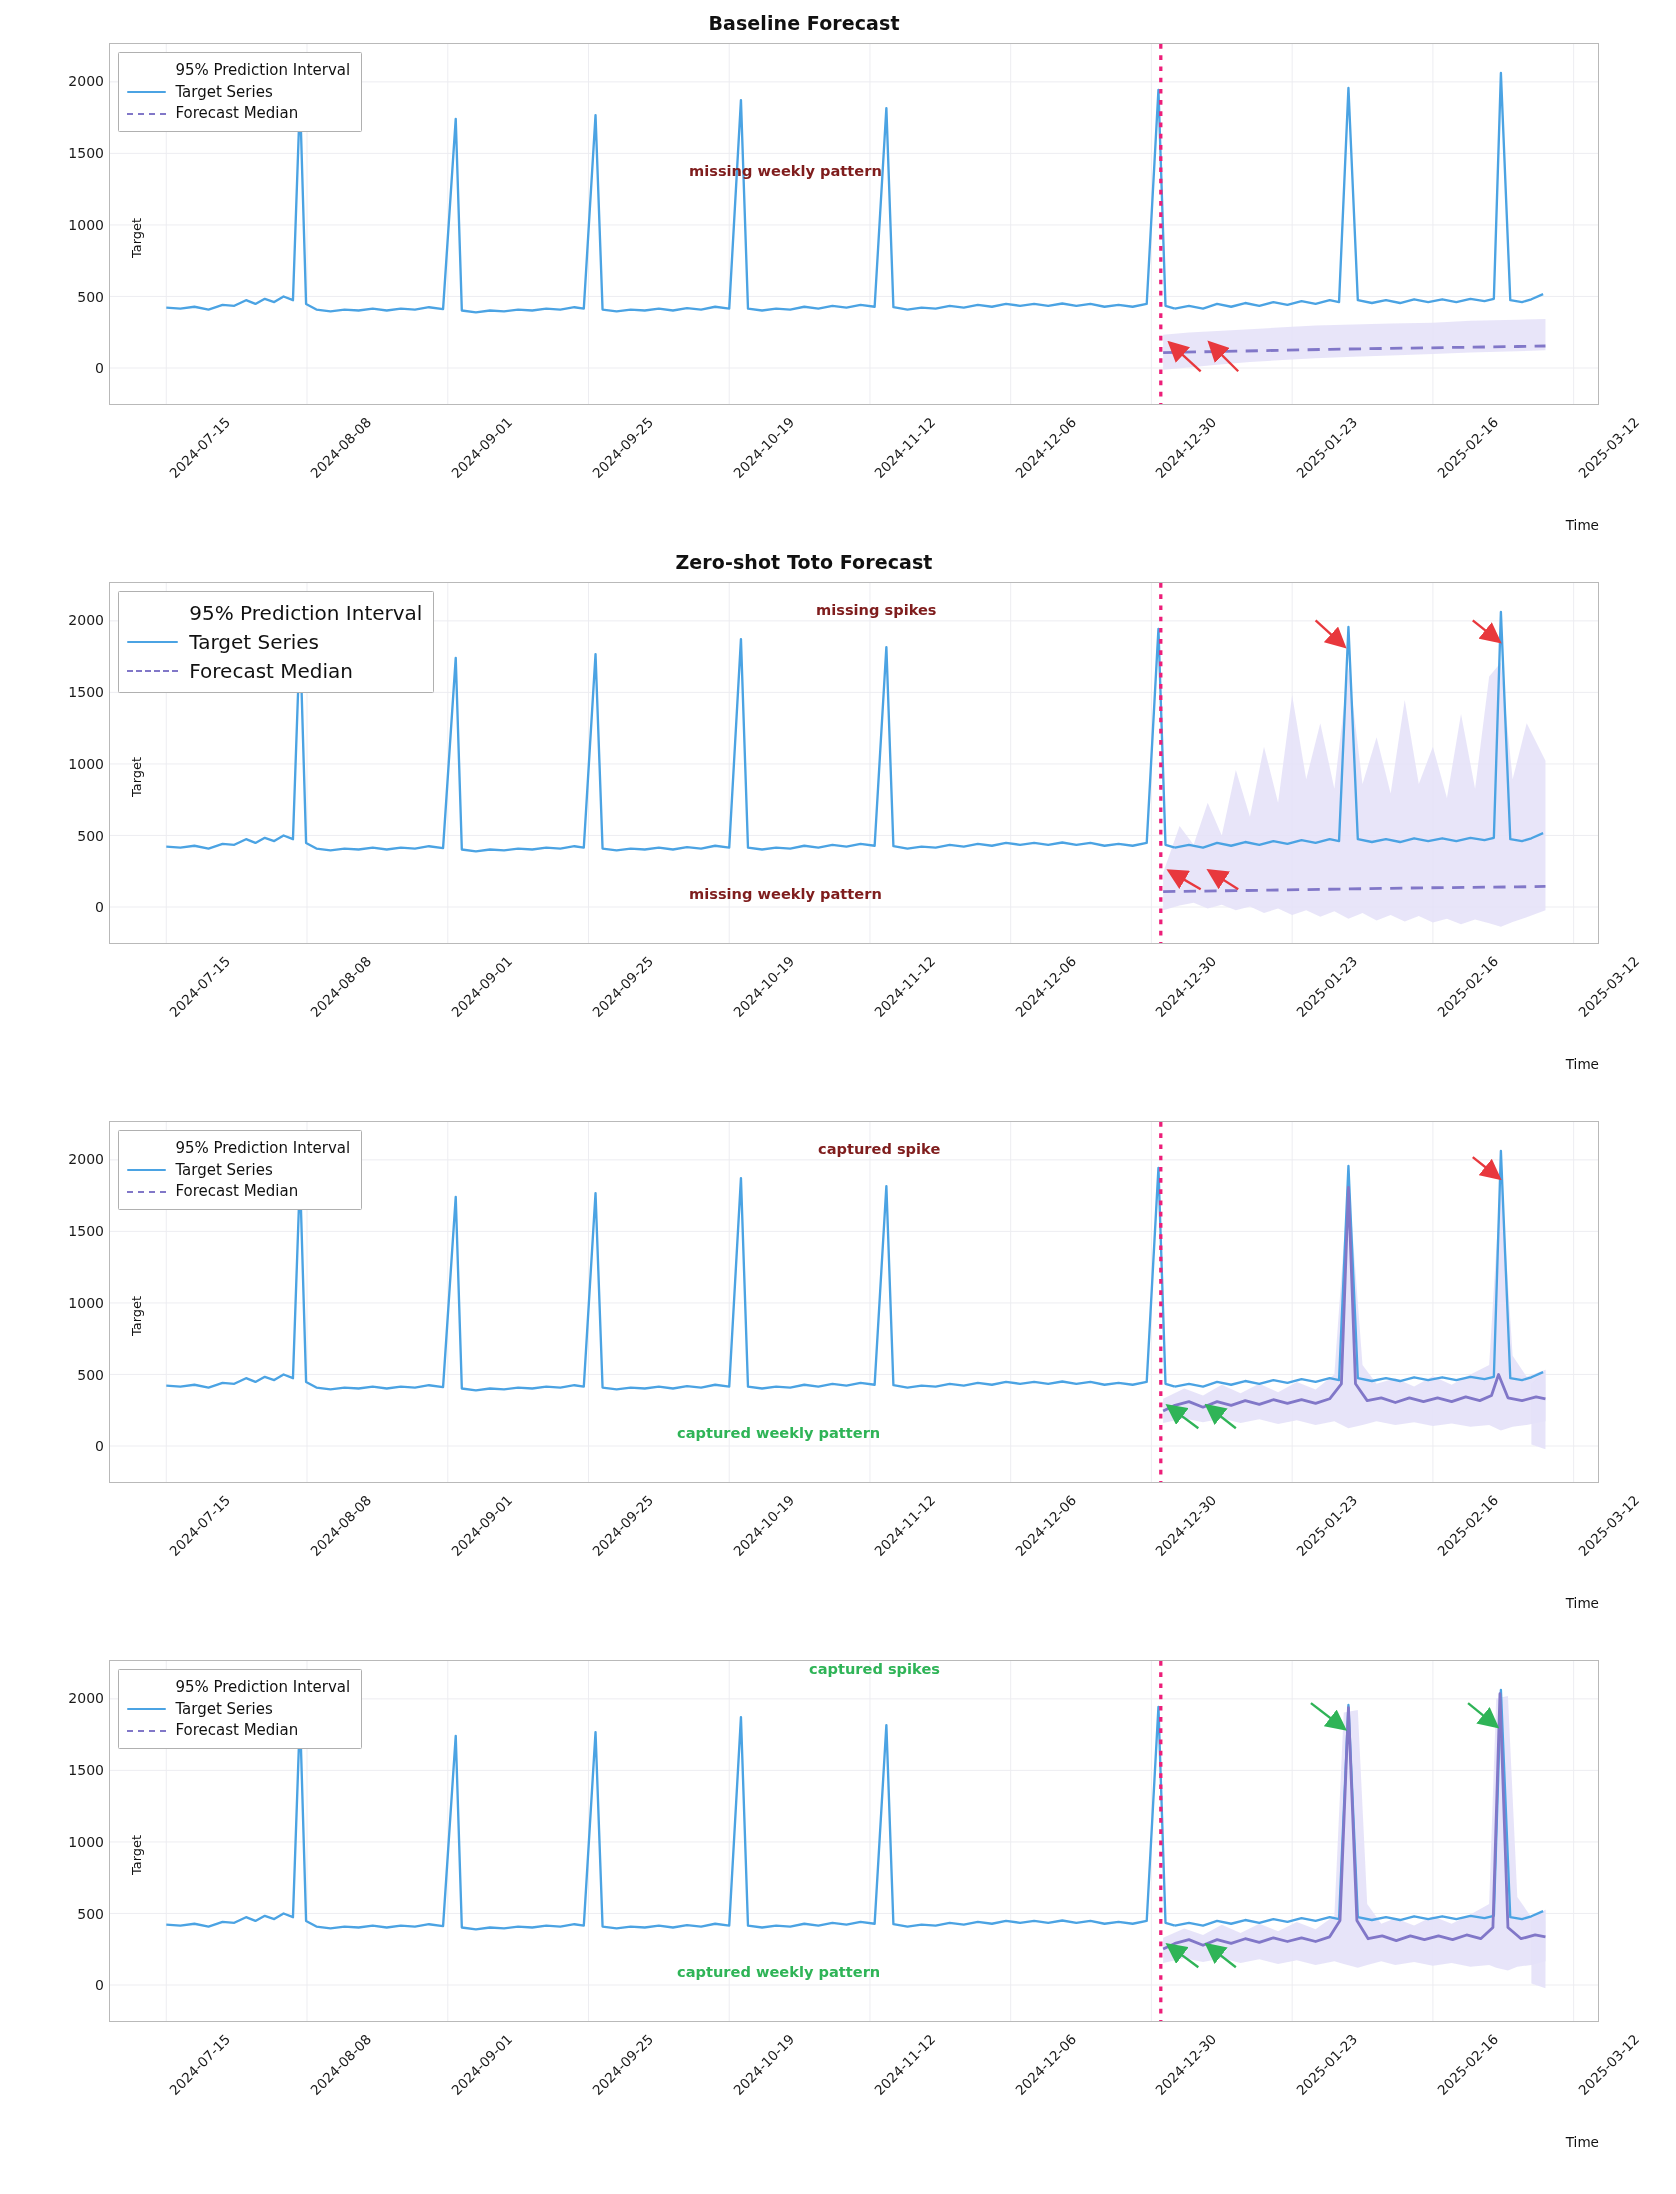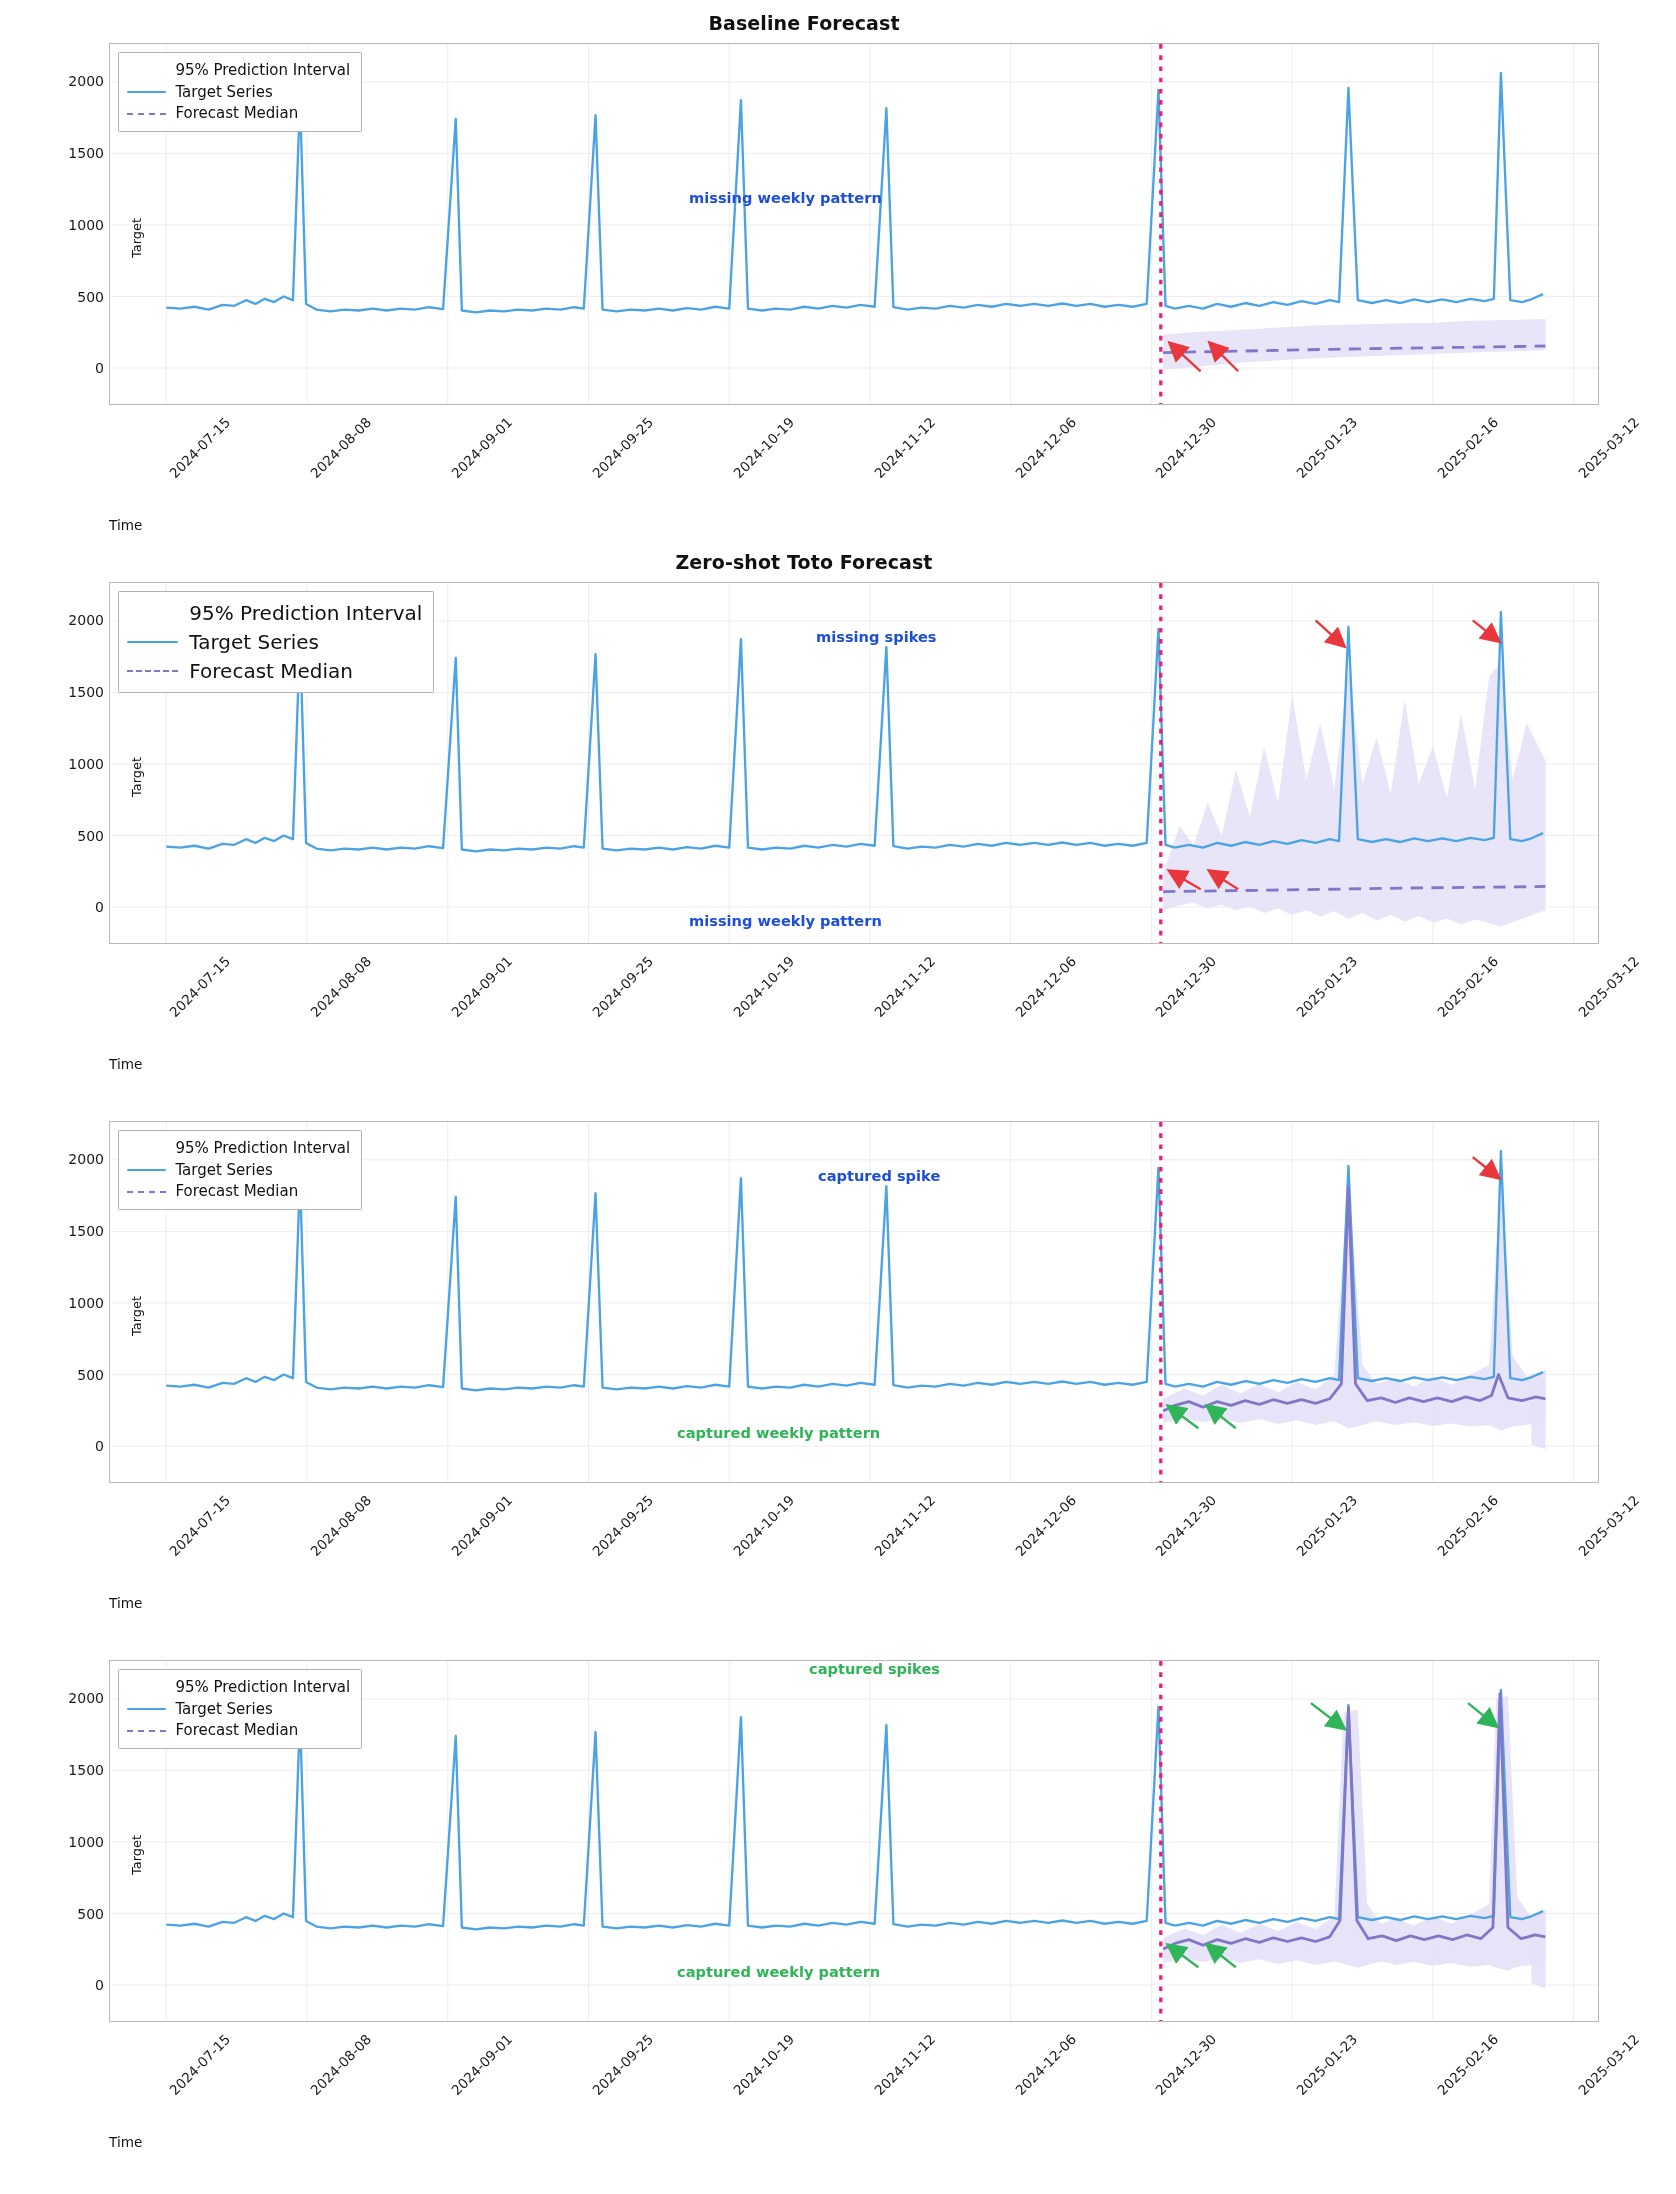--- a/index.html
+++ b/index.html
@@ -86,21 +86,21 @@
     font-size: 13.6px;
     color: #1a1a1a;
     white-space: nowrap;
     transform-origin: right top;
     transform: rotate(-45deg);
     text-align: right;
   }
   .xlabel {
     position: absolute;
     width: 100%;
-    text-align: left;
+    text-align: right;
     font-size: 13.6px;
     color: #111;
     left: 0;
   }
   .legend {
     position: absolute;
     background: #ffffff;
     border: 0.5px solid #b0b0b0;
     border-radius: 1.4px;
     padding: 6.6px 10.3px 6.6px 8.5px;
@@ -154,21 +154,21 @@
   .legend.big .key-line { width: 51px; height: 2.8px; top: 6.1px;}
   .legend.big .key-dash { width: 51px; top: 6.1px; border-top-width: 2.8px;}
 
   .annotation {
     position: absolute;
     font-size: 14.6px;
     font-weight: bold;
     white-space: nowrap;
     z-index: 25;
   }
-  .ann-red { color: #1d4ed8; margin-top: 27px; }
+  .ann-red { color: #7f1d1d; }
   .ann-green { color: #2fb457; }
 
   svg.series { position: absolute; left:0; top:0; width:100%; height:100%; }
 </style>
 </head>
 <body>
 
 <div class="page">
 
   <div class="panel">

